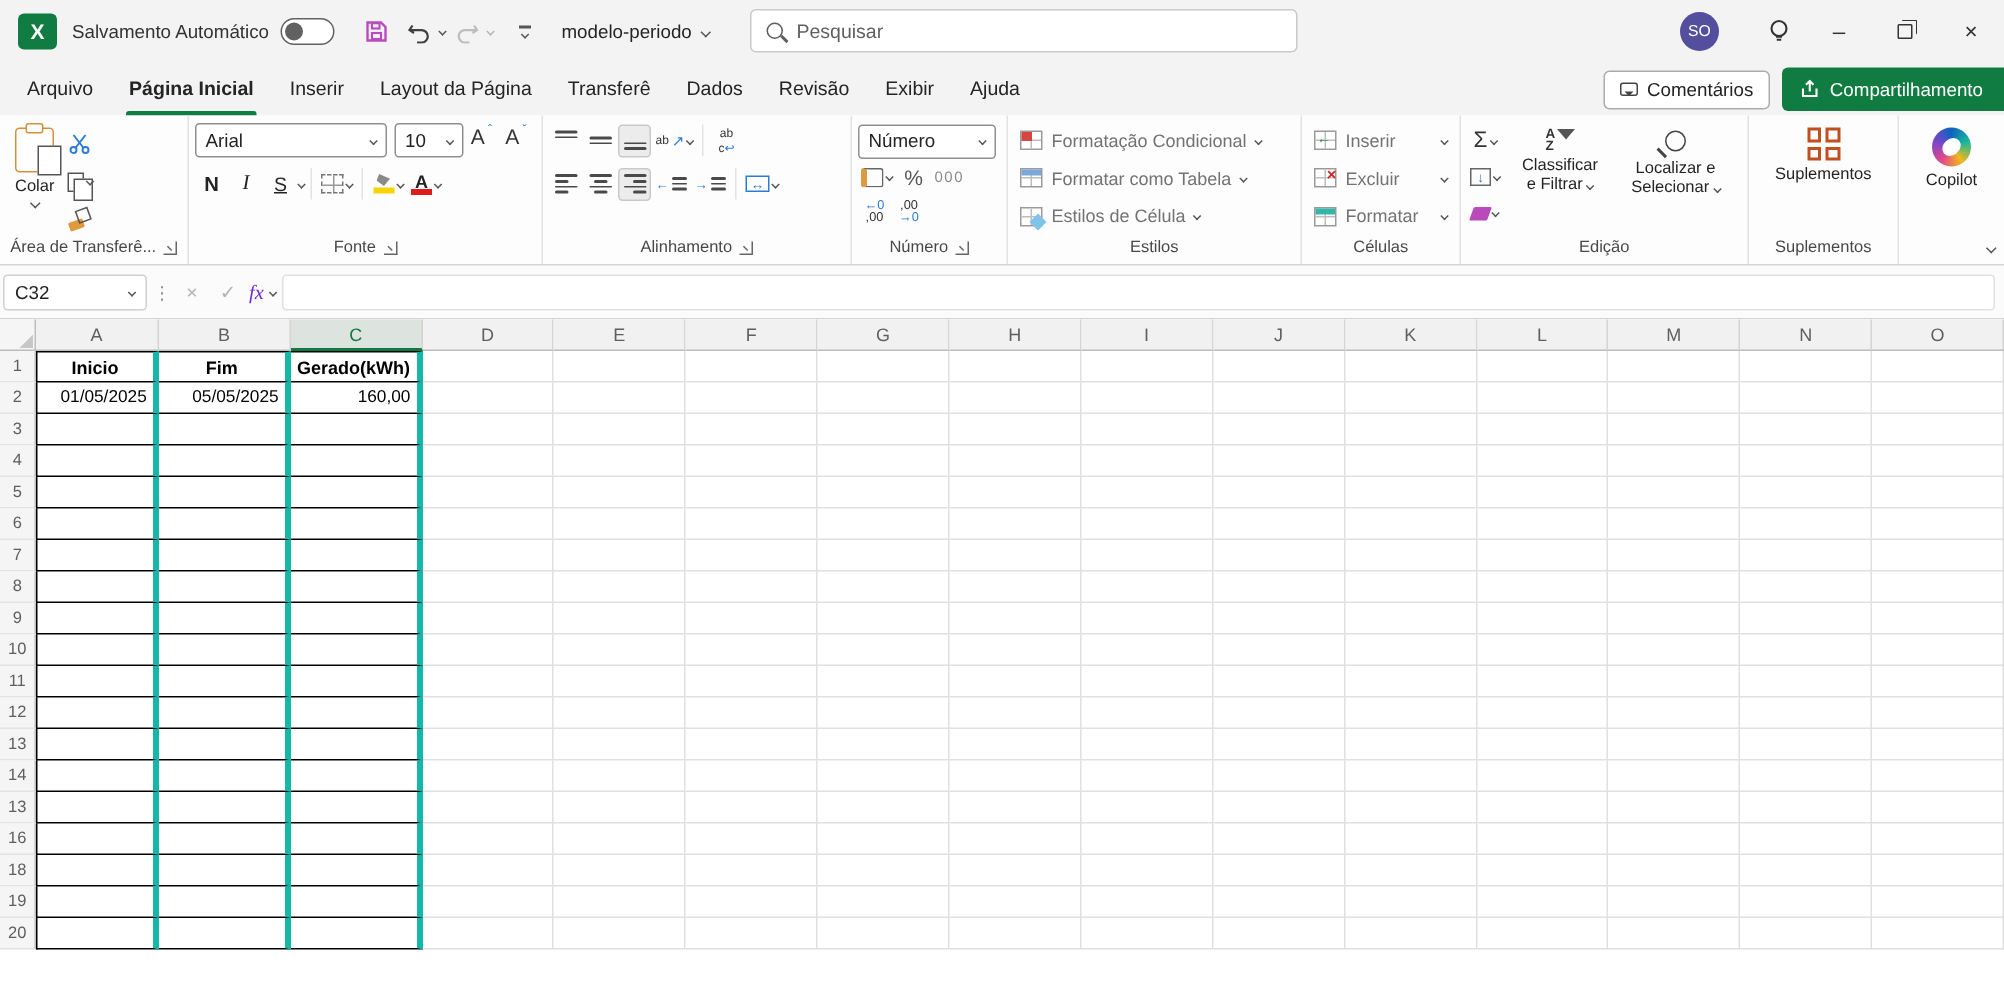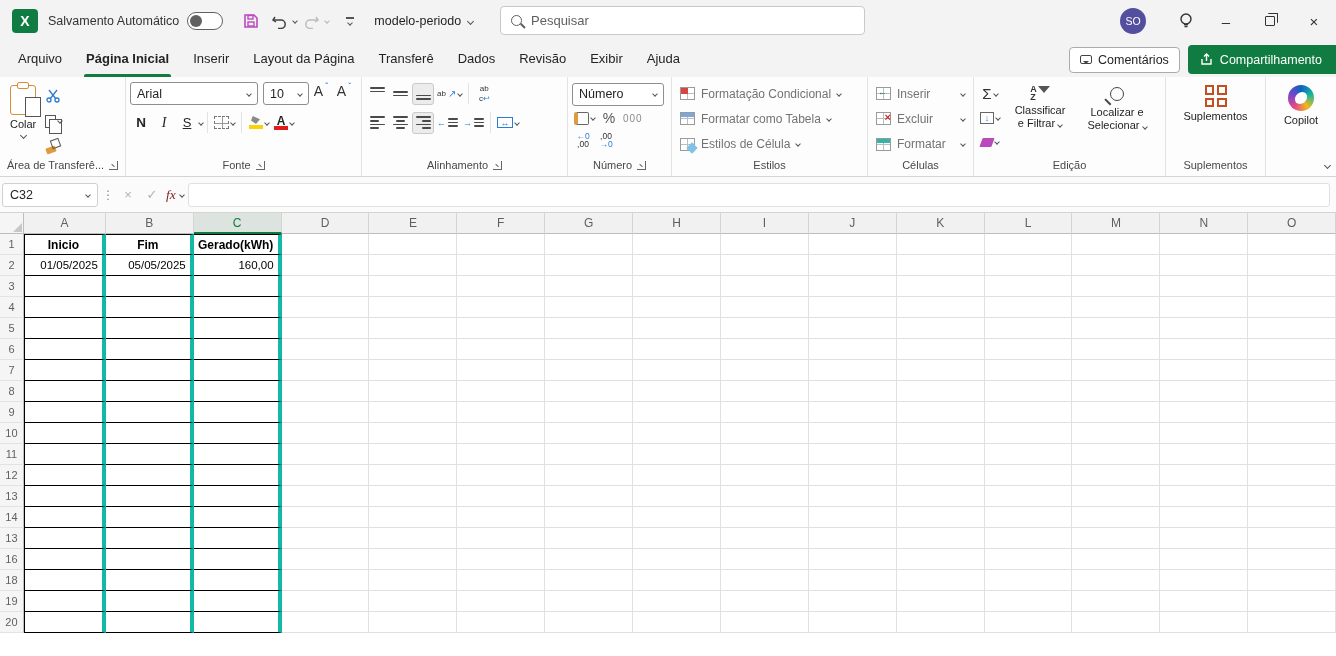--- a/index.html
+++ b/index.html
@@ -138,21 +138,21 @@
       background:conic-gradient(#0b64c0,#19b89a,#f2b71c,#e2498b,#7b45c8,#0b64c0); position:relative; }
   .copilot-ic::after { content:""; position:absolute; inset:7px; background:#fff; border-radius:50%; transform:skewX(-12deg); }
   .collapse-chev { position:absolute; right:6px; bottom:8px; }
 
   
   .fbar { height:36px; background:#fbfbfb; border-bottom:1px solid #d4d4d4; display:flex; align-items:center; padding:0 2px; gap:4px; }
   .namebox { width:96px; height:24px; background:#fff; border:1px solid #d0d0d0; border-radius:3px;
              display:flex; align-items:center; justify-content:space-between; padding:0 7px; font-size:12.5px; }
   .dots { color:#8a8a8a; font-size:12px; letter-spacing:0; }
   .fbtn { color:#b3b3b3; font-size:13px; width:20px; text-align:center; }
-  .fx { font-style:italic; font-family:"Liberation Serif", serif; font-size:13.5px; color:#7f1d1d; }
+  .fx { font-style:italic; font-family:"Liberation Serif", serif; font-size:13.5px; color:#6d28d9; }
   .finput { flex:1; height:24px; background:#fff; border:1px solid #e0e0e0; border-radius:3px; margin-right:4px; font-size:12px; padding:0 6px; color:#242424; }
 
   
   .sheet { position:relative; background:#fff; }
   .hdr-row { display:flex; height:21px; }
   .corner { width:24px; height:21px; background:#f5f5f5; border-right:1px solid #bdbdbd; border-bottom:1px solid #bdbdbd; position:relative; }
   .corner::after { content:""; position:absolute; right:1px; bottom:1px; border-left:9px solid transparent; border-bottom:9px solid #c7c7c7; }
   .colh { height:21px; background:#f1f1f1; border-right:1px solid #d4d4d4; border-bottom:1px solid #bdbdbd;
           display:flex; align-items:center; justify-content:center; font-size:12px; color:#5f5f5f; }
   .colh.sel { background:#dde3de; color:#0f7b40; border-bottom:2px solid #0f7b40; }

